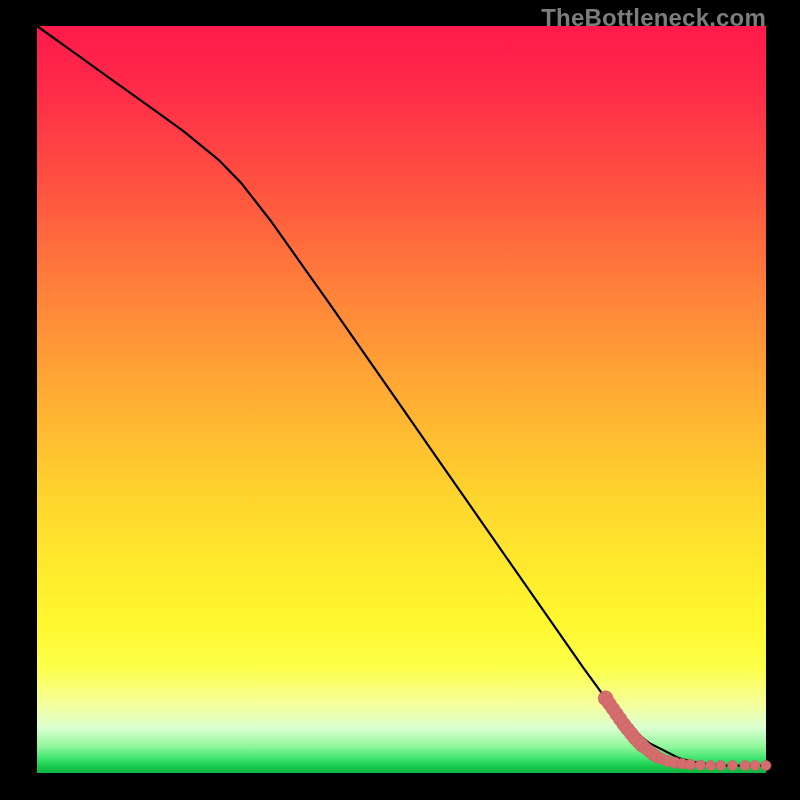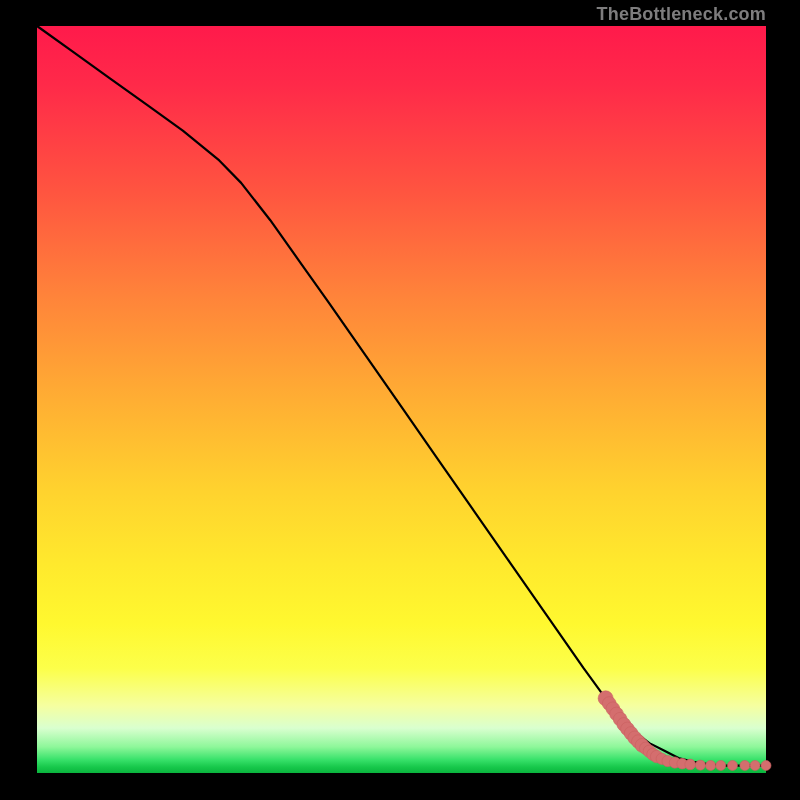--- a/index.html
+++ b/index.html
@@ -40,21 +40,21 @@
       #39e26b 98.2%,
       #17c84b 99.2%,
       #0ab53e 100%
     );
   }
   .watermark {
     position: absolute;
     top: 4px;
     right: 34px;
     font-family: Arial, Helvetica, sans-serif;
-    font-size: 18px;
+    font-size: 24px;
     font-weight: 600;
     color: #7e7d7e;
     letter-spacing: 0.2px;
   }
   svg.overlay {
     position: absolute;
     left: 37px;
     top: 26px;
     width: 729px;
     height: 747px;

